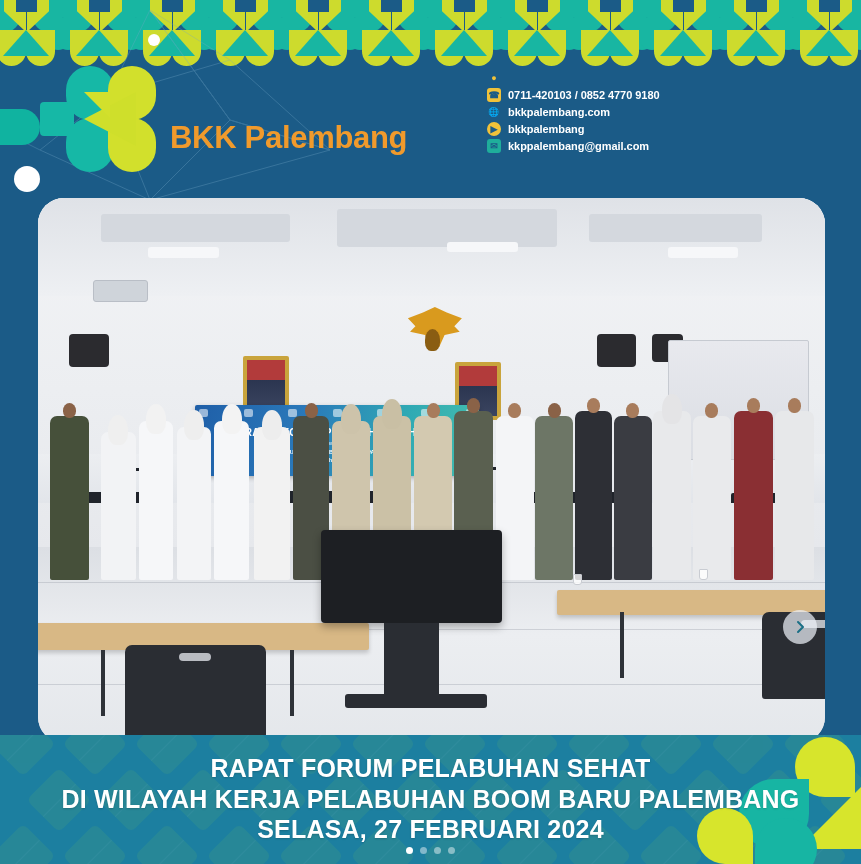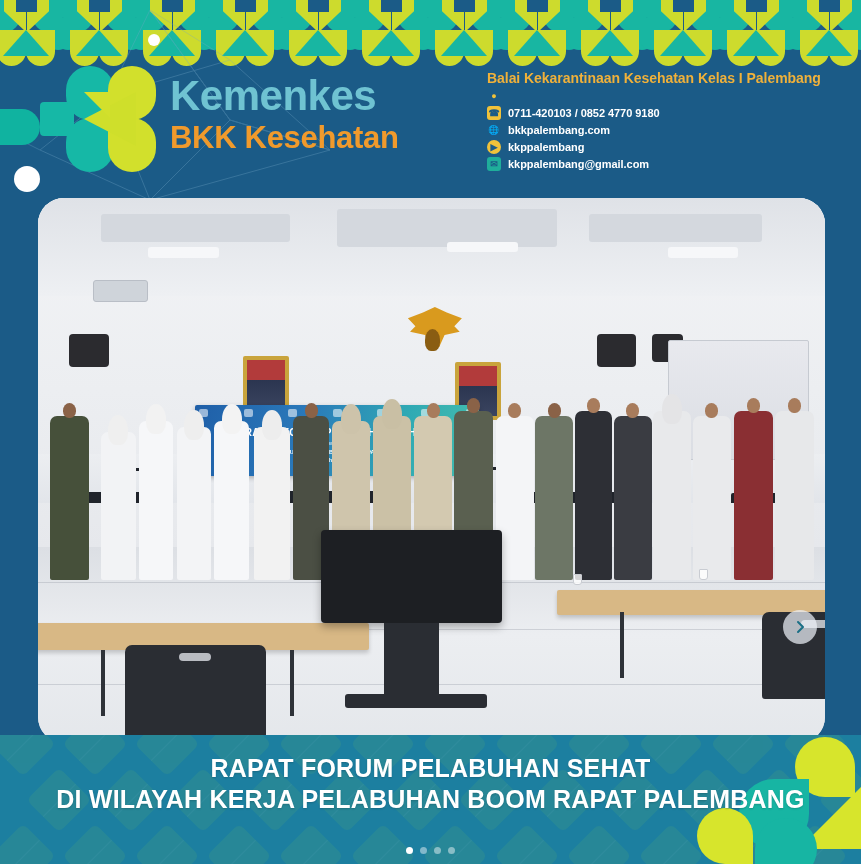--- a/index.html
+++ b/index.html
@@ -570,41 +570,39 @@
     <div id="logo-block">
       <div class="mark">
         <div class="mark-bar"></div>
         <div class="petal tl"></div>
         <div class="petal tr"></div>
         <div class="petal bl"></div>
         <div class="petal br"></div>
         <div class="mark-inner-diag"></div>
         <div class="tri t1"></div>
       </div>
-      <div class="kem-title">Kemenkes</div>
-      <div class="kem-sub">BKK Kesehatan</div>
+      <div class="kem-sub">BKK Palembang</div>
     </div>
 
     <div id="contact">
-      <div class="c-sub">Balai Kekarantinaan Kesehatan Kelas I Palembang</div>
 
       <div class="c-row">
         <span class="c-ico ic-pin">●</span>
       </div>
       <div class="c-row">
         <span class="c-ico ic-phone">☎</span>
         <span>0711-420103 / 0852 4770 9180</span>
       </div>
       <div class="c-row">
         <span class="c-ico ic-web">🌐</span>
         <span>bkkpalembang.com</span>
       </div>
       <div class="c-row">
         <span class="c-ico ic-play">▶</span>
-        <span>kkppalembang</span>
+        <span>bkkpalembang</span>
       </div>
       <div class="c-row">
         <span class="c-ico ic-mail">✉</span>
         <span>kkppalembang@gmail.com</span>
       </div>
     </div>
   </div>
 
   <div id="photo">
     <div class="wall"></div>
@@ -811,21 +809,22 @@
     <div class="corner-shapes">
       <div class="cs cs1"></div>
       <div class="cs cs2"></div>
       <div class="cs cs3"></div>
       <div class="cs cs4"></div>
       <div class="cs cs5"></div>
     </div>
 
     <div id="caption">
       <div>RAPAT FORUM PELABUHAN SEHAT</div>
-      <div>DI WILAYAH KERJA PELABUHAN BOOM RAPAT PALEMBANG</div>
+      <div>DI WILAYAH KERJA PELABUHAN BOOM BARU PALEMBANG</div>
+      <div>SELASA, 27 FEBRUARI 2024</div>
     </div>
 
     <div id="dots">
         <div class="dot active"></div>
         <div class="dot"></div>
         <div class="dot"></div>
         <div class="dot"></div>
       </div>
   </div>
 </div>

